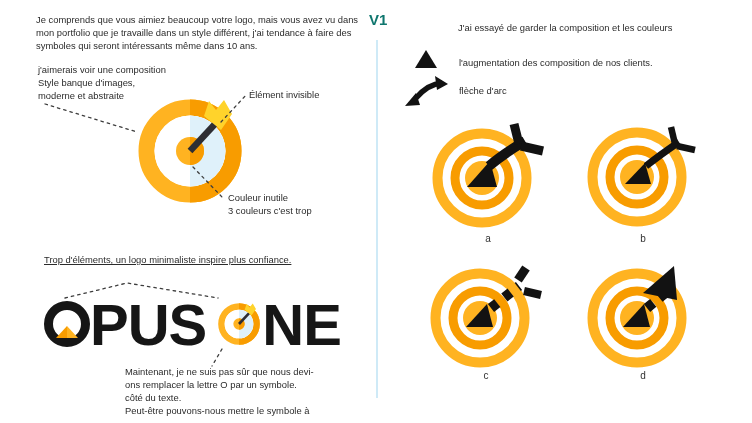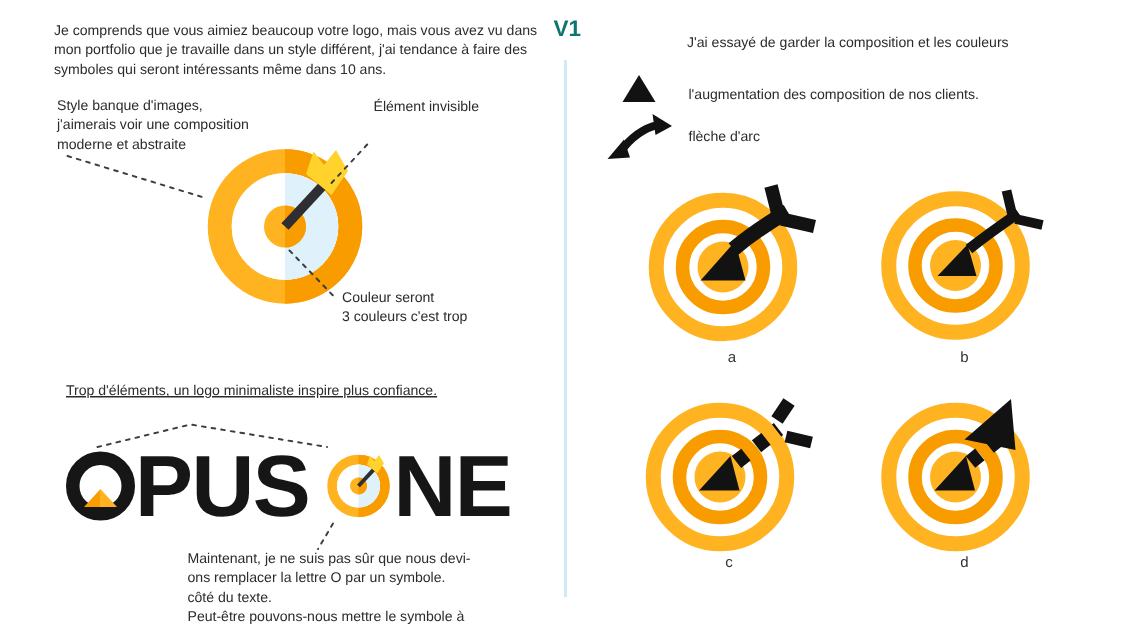--- a/index.html
+++ b/index.html
@@ -6,21 +6,21 @@
   .canvas{
     position:relative;width:752px;height:423px;background:#ffffff;overflow:hidden;
     font-family:"Liberation Sans",sans-serif;color:#222;
   }
   .abs{position:absolute;}
   .txt{font-size:9.4px;line-height:13px;font-weight:500;color:#2b2b2b;}
   .nowrap{white-space:nowrap;}
   
   .intro{left:36px;top:13px;}
   .ann-style{left:38px;top:63px;}
-  .ann-invisible{left:249px;top:64px;}
+  .ann-invisible{left:249px;top:88px;}
   .ann-color{left:228px;top:191px;}
   .note-minimal{left:44px;top:253px;text-decoration:underline;}
   .note-bottom{left:125px;top:365px;}
   .main-target{left:138px;top:99px;}
   
   .logo-row{left:44px;top:300px;height:48px;display:flex;align-items:center;}
   .o-letter{width:46px;height:46px;box-sizing:border-box;border:9px solid #161616;
     border-radius:50%;position:relative;flex:0 0 auto;}
   .o-mountain{position:absolute;left:50%;bottom:0;transform:translateX(-50%);
     width:22px;height:12px;background:linear-gradient(90deg,#F89C00 0 50%,#FFB321 50% 100%);
@@ -76,34 +76,34 @@
   </svg>
 
   
   <div class="abs txt intro">
     <div class="nowrap">Je comprends que vous aimiez beaucoup votre logo, mais vous avez vu dans</div>
     <div class="nowrap">mon portfolio que je travaille dans un style différent, j'ai tendance à faire des</div>
     <div class="nowrap">symboles qui seront intéressants même dans 10 ans.</div>
   </div>
 
   <div class="abs txt ann-style">
+    <div class="nowrap">j'aimerais voir une composition</div>
     <div class="nowrap">Style banque d'images,</div>
-    <div class="nowrap">j'aimerais voir une composition</div>
     <div class="nowrap">moderne et abstraite</div>
   </div>
 
   <div class="abs txt ann-invisible nowrap">Élément invisible</div>
 
   
   <svg class="abs main-target" width="104" height="104" viewBox="0 0 104 104">
     <use href="#g-opus-target"></use>
   </svg>
 
   <div class="abs txt ann-color">
-    <div class="nowrap">Couleur seront</div>
+    <div class="nowrap">Couleur inutile</div>
     <div class="nowrap">3 couleurs c'est trop</div>
   </div>
 
   <div class="abs txt note-minimal nowrap">Trop d'éléments, un logo minimaliste inspire plus confiance.</div>
 
   
   <div class="abs logo-row">
     <div class="o-letter">
       <div class="o-mountain"></div>
     </div>

